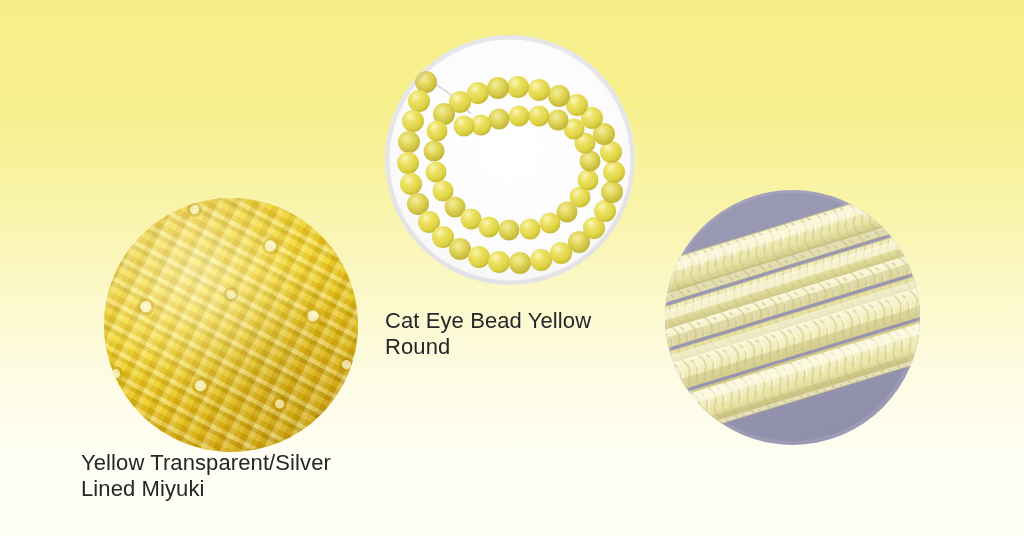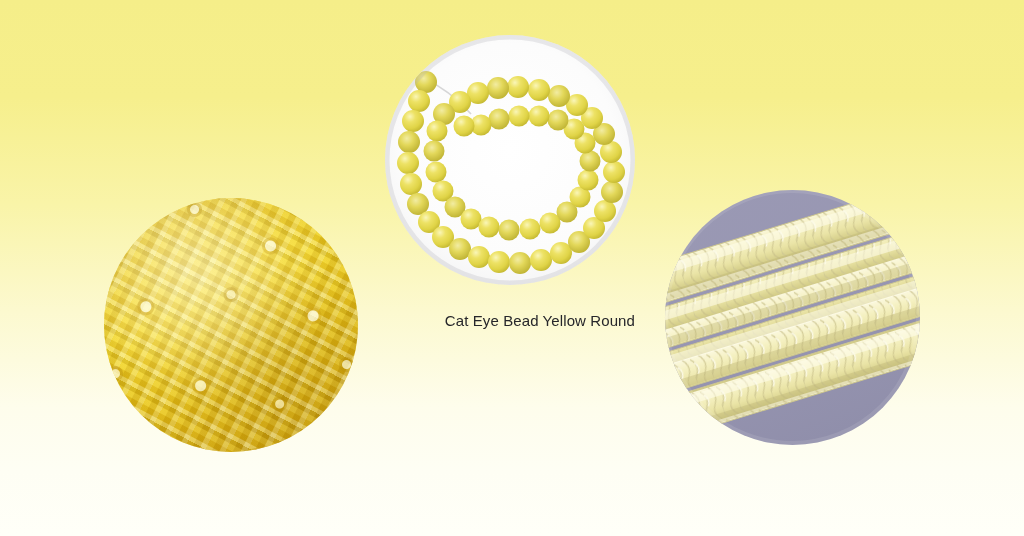--- a/index.html
+++ b/index.html
@@ -31,23 +31,23 @@
 
   
   .photo-circle {
     position: absolute;
     border-radius: 50%;
     overflow: hidden;
   }
 
   .caption {
     position: absolute;
-    text-align: right;
+    text-align: left;
     color: #26262A;
-    font-size: 15px;
+    font-size: 22px;
     line-height: 26px;
     letter-spacing: 0.1px;
     font-family: "Liberation Sans", sans-serif;
     white-space: pre-line;
   }
 
   
   #miyuki-circle {
     left: 104px;
     top: 198px;
@@ -145,20 +145,21 @@
 <body>
 
 <div id="canvas">
 
   <div class="photo-circle" id="miyuki-circle">
     <div class="bead-layer" id="miyuki-tex-a"></div>
     <div class="bead-layer" id="miyuki-tex-b"></div>
     <div class="bead-layer" id="miyuki-tex-c"></div>
     <div id="miyuki-sheen"></div>
   </div>
+  <div class="caption" id="miyuki-caption">Yellow Transparent/Silver Lined Miyuki</div>
 
   <div class="photo-circle" id="cateye-circle">
     <svg id="cateye-svg" width="250" height="250" viewBox="0 0 250 250">
       <defs>
         <radialGradient id="cebead" cx="36%" cy="30%" r="74%">
           <stop offset="0%" stop-color="#FAF6B8"></stop>
           <stop offset="34%" stop-color="#EDE265"></stop>
           <stop offset="72%" stop-color="#E0D447"></stop>
           <stop offset="100%" stop-color="#C4B831"></stop>
         </radialGradient>

